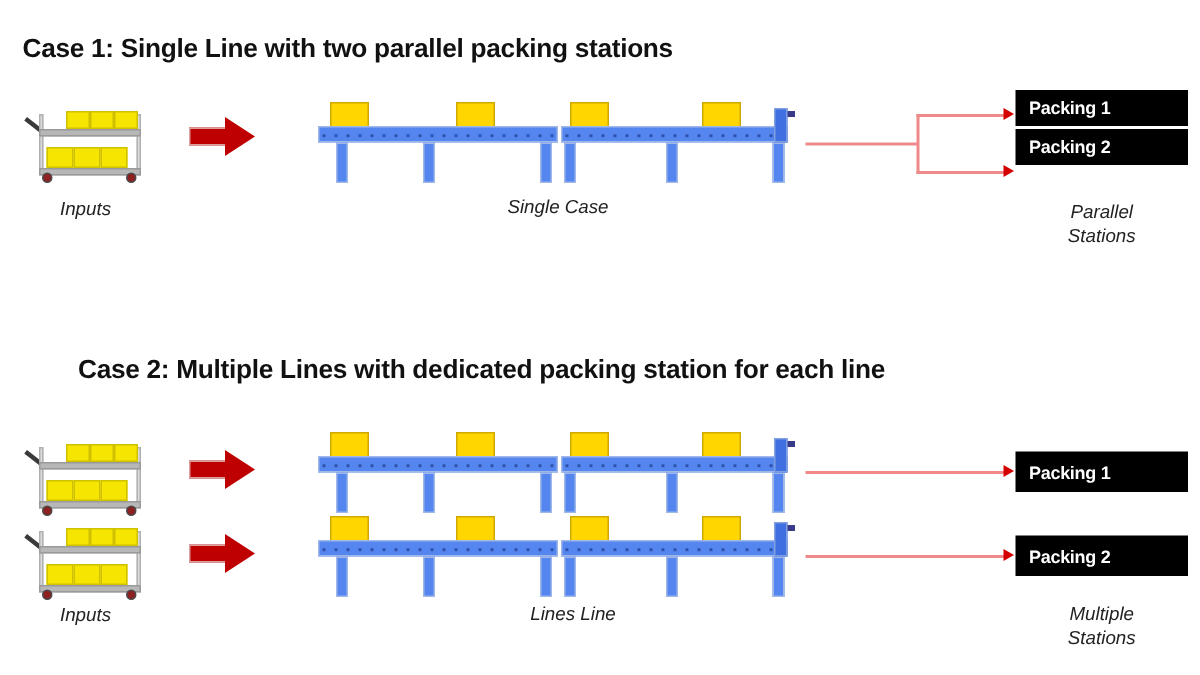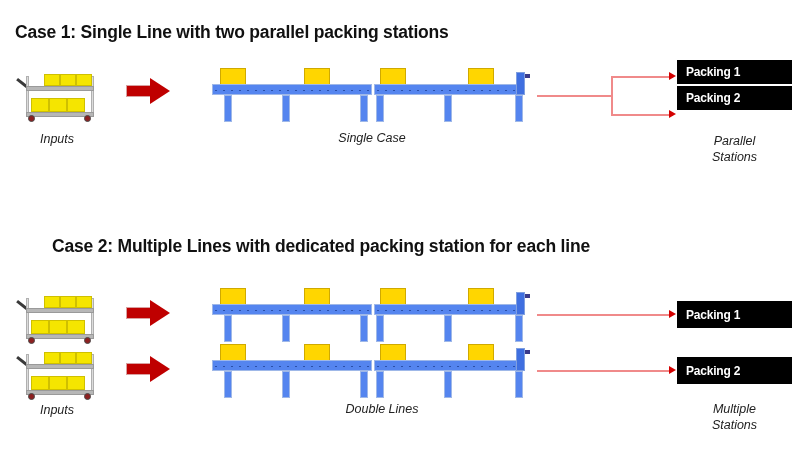--- a/index.html
+++ b/index.html
@@ -294,21 +294,21 @@
     <div class="leg" style="left:12px;"></div>
     <div class="leg" style="left:70px;"></div>
     <div class="leg" style="left:148px;"></div>
     <div class="leg" style="left:164px;"></div>
     <div class="leg" style="left:232px;"></div>
     <div class="leg" style="left:303px;"></div>
     <div class="endstop"></div>
     <div class="endtip"></div>
   </div>
 
-  <div class="caption" style="left:292px;top:402px;width:180px;">Double Lines</div>
+  <div class="caption" style="left:292px;top:402px;width:180px;">Lines Line</div>
 
   <div class="rline h" style="left:537px;top:314px;width:135px;"></div>
   <div class="rhead" style="left:669px;top:309.5px;"></div>
 
   <div class="rline h" style="left:537px;top:370px;width:135px;"></div>
   <div class="rhead" style="left:669px;top:365.5px;"></div>
 
   <div class="station" style="left:677px;top:301px;width:115px;height:27px;">Packing 1</div>
   <div class="station" style="left:677px;top:357px;width:115px;height:27px;">Packing 2</div>
 

